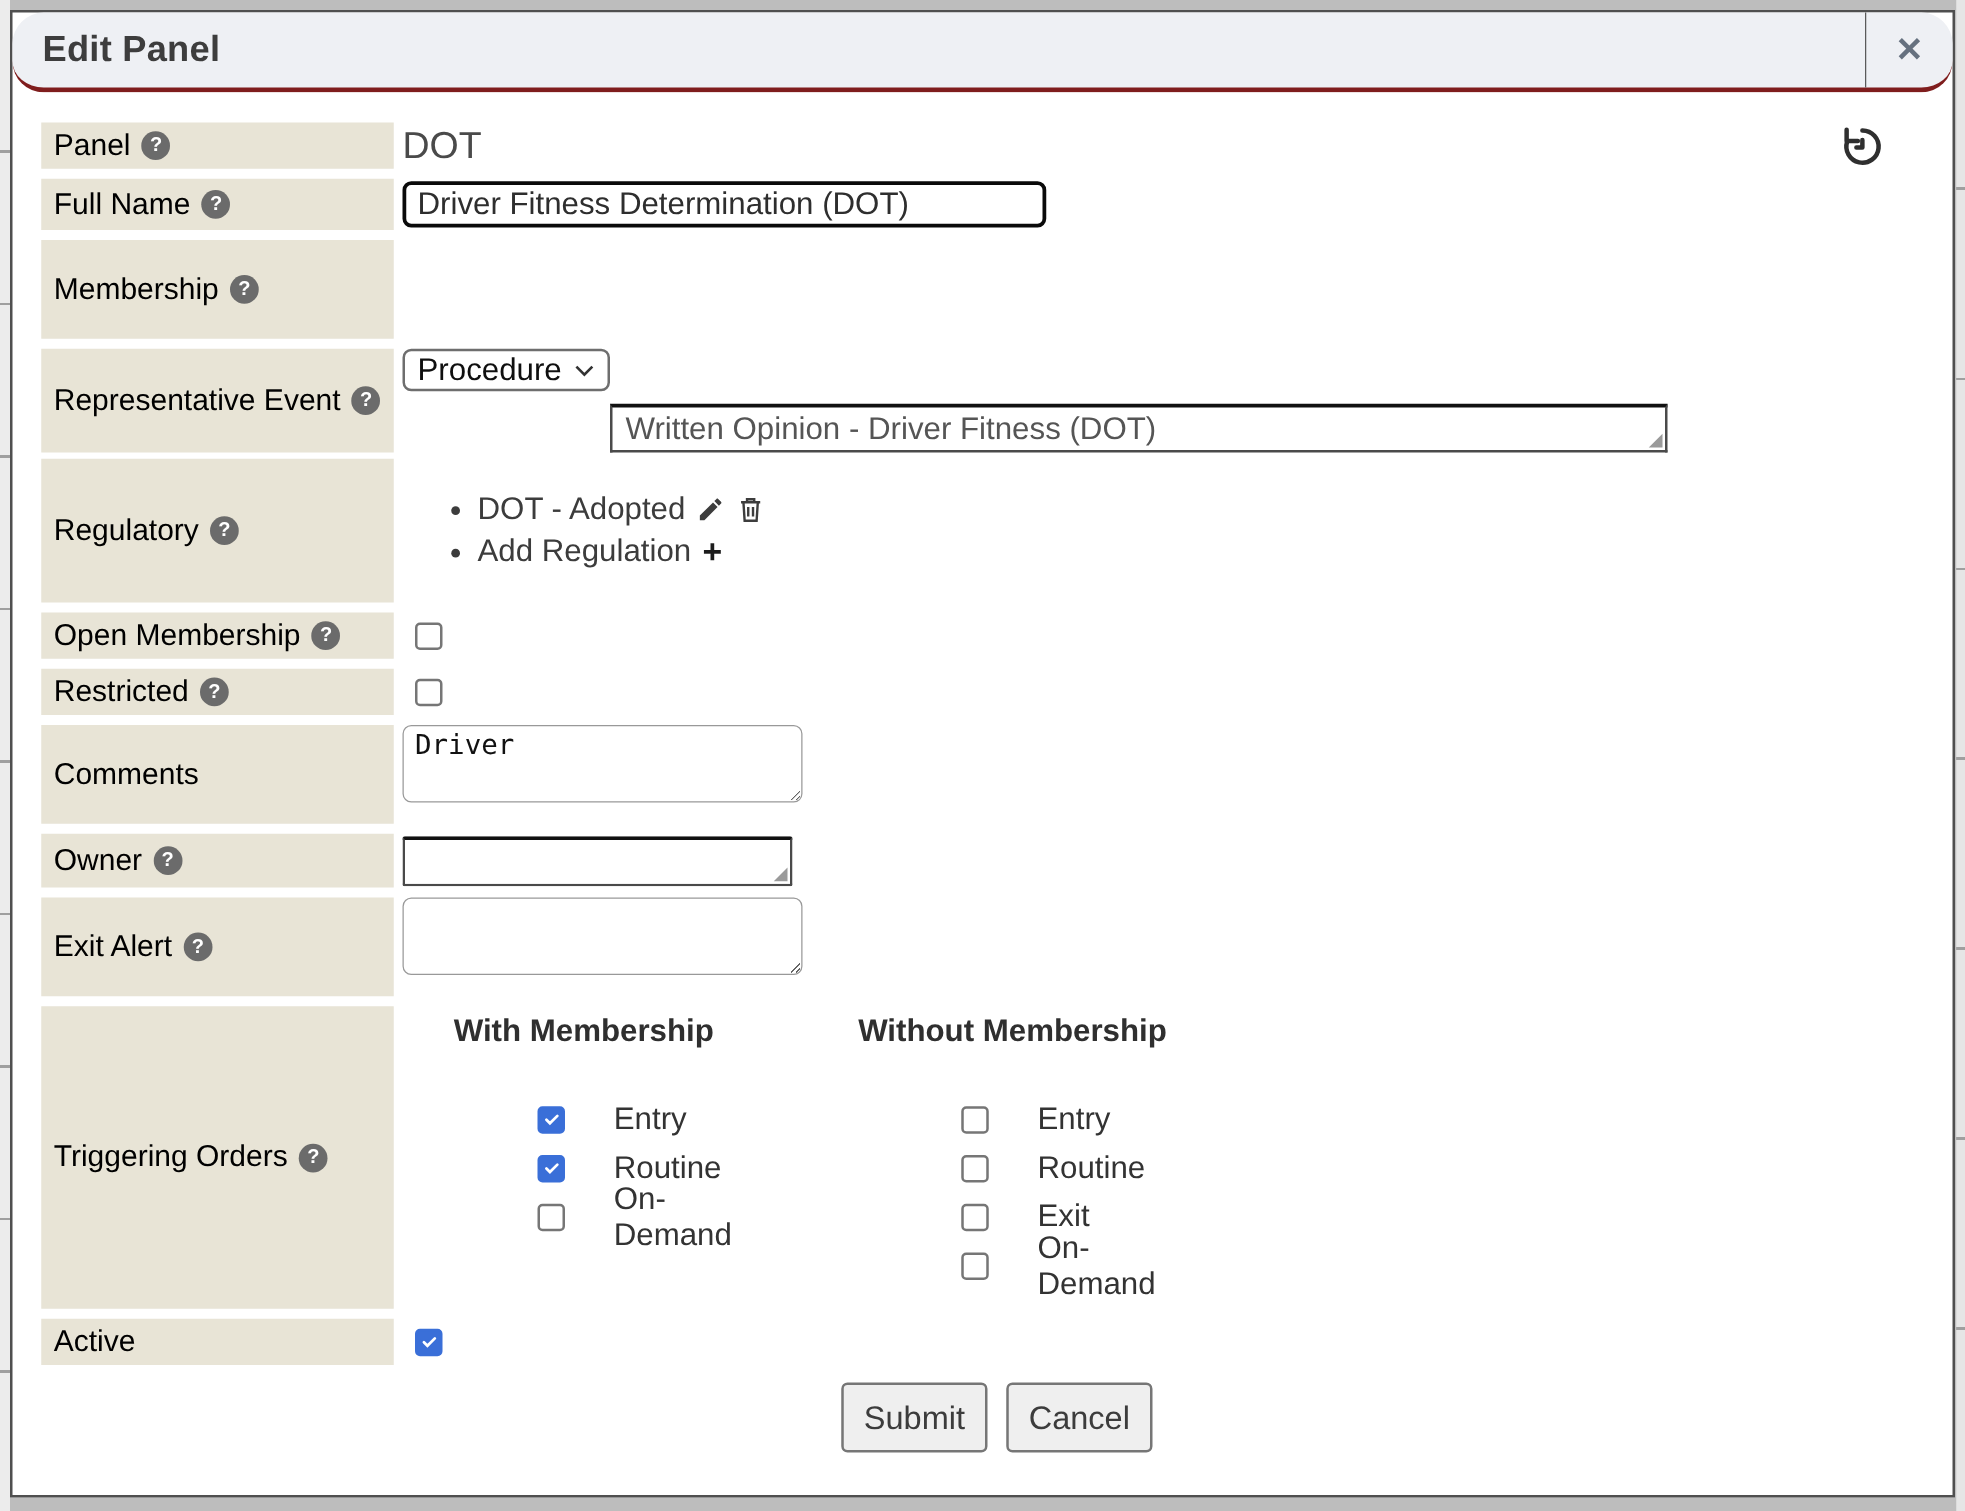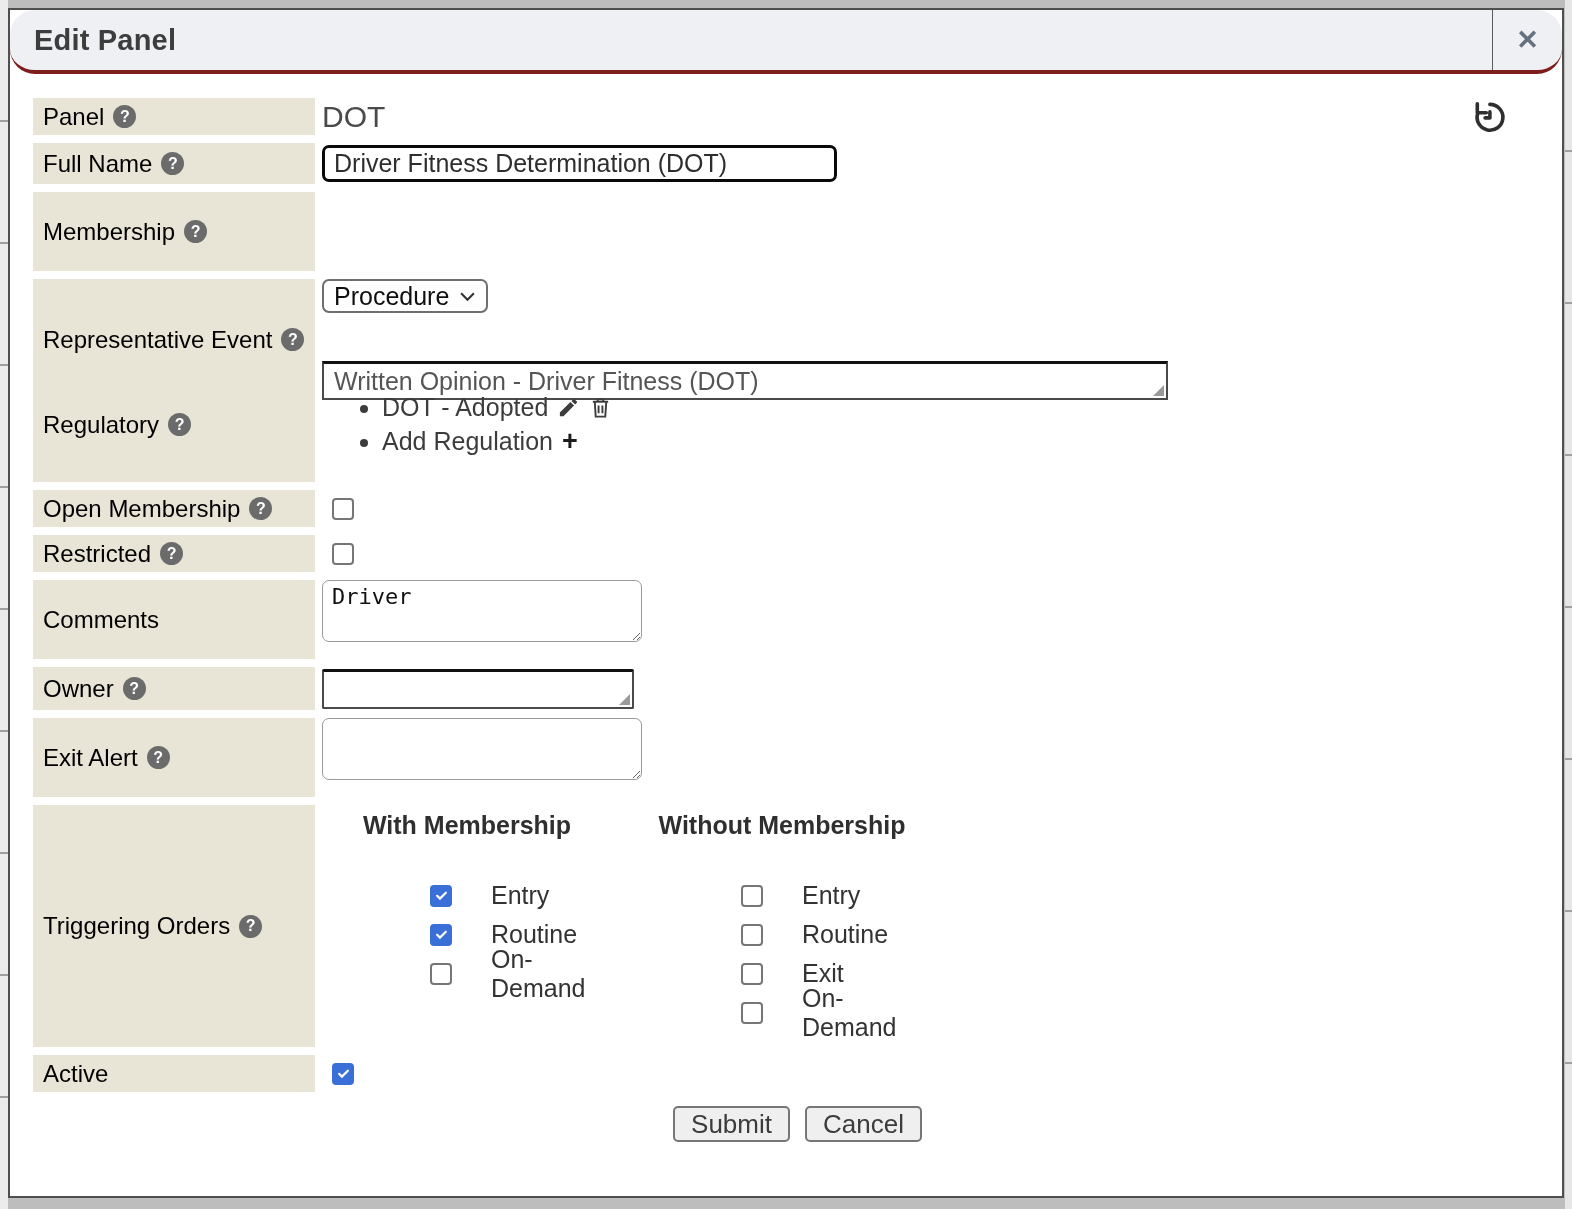--- a/index.html
+++ b/index.html
@@ -72,31 +72,31 @@
 
   .cb { width:22px; height:22px; border:2px solid #767676; border-radius:4px; background:#fff;
     display:inline-flex; align-items:center; justify-content:center; flex:none; cursor:pointer; }
   .cb.checked { background:var(--accent); border-color:var(--accent); }
   .cb svg { width:15px; height:15px; display:none; }
   .cb.checked svg { display:block; }
   .cb-inline { margin-left:10px; }
 
   .trig-wrap { display:flex; padding-top:6px; }
   .trig-col1 { width:290px; }
-  .trig-col2 { width:262px; margin-left:39px; }
+  .trig-col2 { width:262px; margin-left:67px; }
   .trig-header { font-size:25px; font-weight:bold; color:#2f2f2f; text-align:center; }
   .trig-list { margin-top:36px; }
   .trig-col1 .trig-list { padding-left:108px; }
   .trig-col2 .trig-list { padding-left:90px; }
   .trig-item { display:flex; align-items:center; height:39px;gap:24px; }
   .trig-item .opt-label { margin-left:15px; font-size:25px; color:#333; }
 
   .btn-row { display:flex; justify-content:center; gap:15px; margin-top:14px; }
   .btn { font-family:"Liberation Sans",sans-serif; font-size:26px; color:#3c3c3c;
-    background:#efefef; border:2px solid #767676; border-radius:5px; height:36px;
+    background:#efefef; border:2px solid #767676; border-radius:5px; height:56px;
     padding:0 16px; cursor:pointer; }
 </style>
 </head>
 <body>
 
 <div class="bg-strip-left"></div>
 <div class="bg-strip-right"></div>
 
 <div class="modal">
   <div class="modal-header">
@@ -148,21 +148,21 @@
       </div>
     </div>
 
     <div class="row r-repevent">
       <div class="label-cell">
         <span>Representative Event</span>
         <span class="help">
             <span>?</span>
           </span>
       </div>
-      <div class="value-cell top" style="flex-direction:column; align-items:flex-start;">
+      <div class="value-cell top" style="flex-direction:row; align-items:flex-start;">
         <span class="select-box">
           <span>Procedure</span>
           <svg viewBox="0 0 16 10" fill="none" stroke="#333" stroke-width="2">
               <path d="M2 2l6 6 6-6"></path>
             </svg>
         </span>
         <div class="combo combo-event">
           <span>Written Opinion - Driver Fitness (DOT)</span>
         </div>
       </div>

